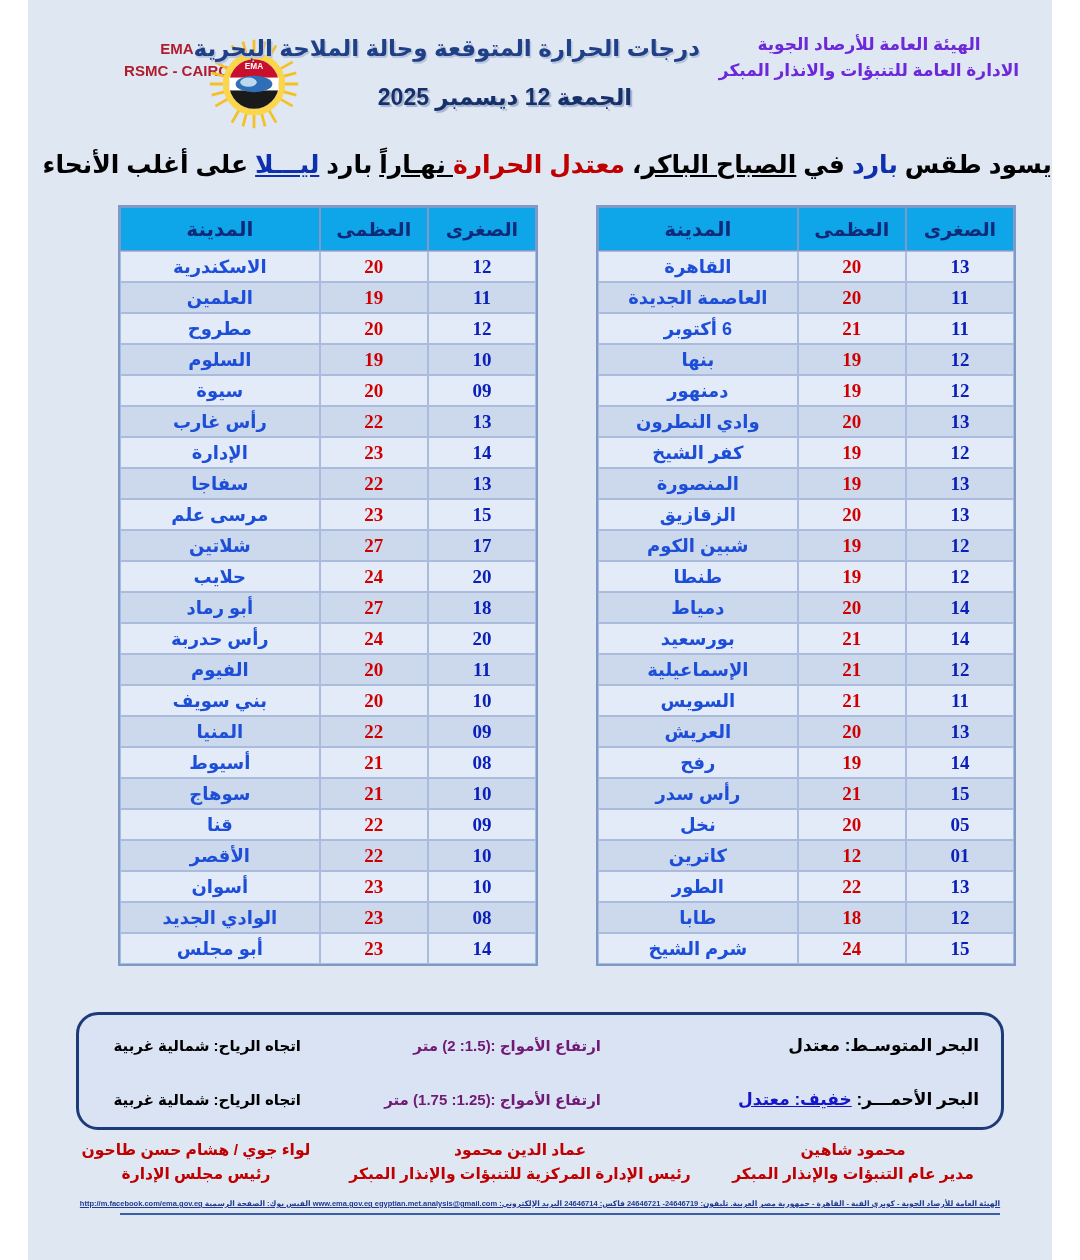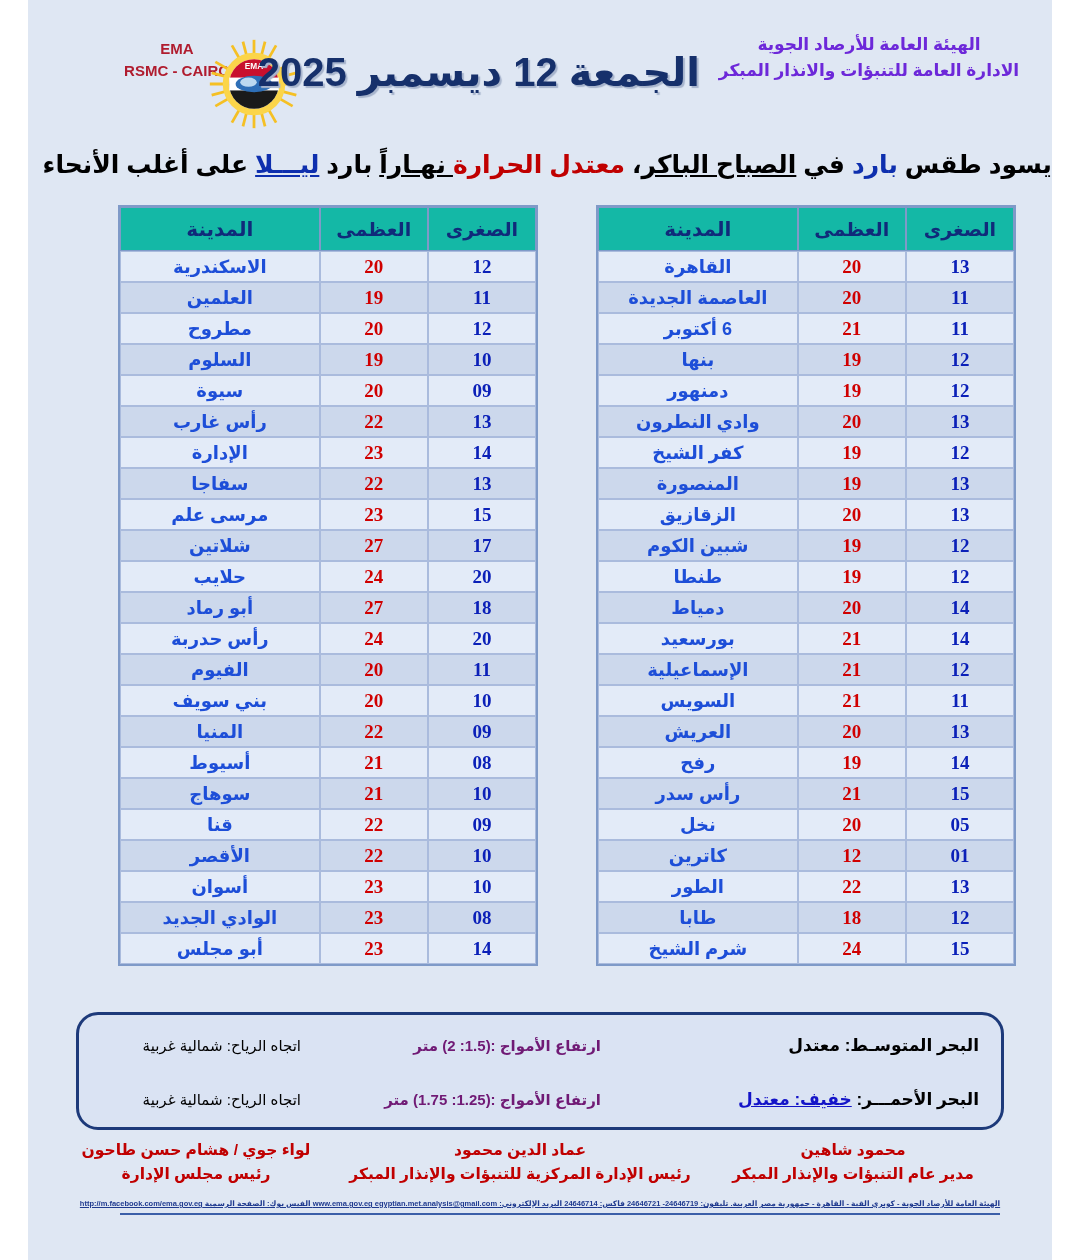--- a/index.html
+++ b/index.html
@@ -78,24 +78,24 @@
     color: #1f3f86;
     font-weight: bold;
     font-size: 23px;
     text-shadow: 1.5px 1.5px 0 #b9c5da;
     line-height: 1.25;
     white-space: nowrap;
   }
   .title-line2 {
     color: #16306b;
     font-weight: bold;
-    font-size: 40px;
+    font-size: 23px;
     text-shadow: 2px 2px 1px #a7b4cc;
     line-height: 1.3;
-    margin-top: 12px;
+    margin-top: 20px;
     white-space: nowrap;
   }
 
   
   .subtitle {
     position: absolute;
     left: 0; right: 0;
     top: 150px;
     font-size: 25px;
     font-weight: bold;
@@ -126,21 +126,21 @@
 
   .wx-table th, .wx-table td {
     border: 1px solid #aabbdd;
     height: 31px;
     padding: 0 6px;
     text-align: center;
     font-weight: bold;
     box-sizing: border-box;
   }
   .wx-table th {
-    background: #14b8a6;
+    background: #0ea5e9;
     height: 44px;
     font-size: 19px;
     color: #102a7a;
     border: 1px solid #7f9ac8;
   }
   .wx-table th.th-city { font-size: 20px; }
 
   .wx-table col.c-city { width: 48%; }
   .wx-table col.c-max  { width: 26%; }
   .wx-table col.c-min  { width: 26%; }
@@ -201,21 +201,21 @@
     right: 400px;
     font-size: 15px;
     font-weight: bold;
     color: #701a75;
     white-space: nowrap;
   }
   .m-wind {
     position: absolute;
     right: 700px;
     font-size: 15px;
-    font-weight: normal;
+    font-weight: bold;
     color: #000000;
     white-space: nowrap;
   }
 
   
   .sig-band {
     position: absolute;
     left: 0;
     top: 1138px;
     width: 100%;
@@ -300,20 +300,21 @@
             <path d="M23 50 A27 27 0 0 0 77 50 Z" fill="#1a1a1a"></path>
             <rect x="23" y="43" width="54" height="14" fill="#ffffff"></rect>
             <ellipse cx="50" cy="50" rx="20" ry="9" fill="#2e6fb7"></ellipse>
             <ellipse cx="44" cy="48" rx="9" ry="5" fill="#bcd9f0"></ellipse>
             <text x="50" y="34" font-size="9" fill="#ffffff" text-anchor="middle" font-family="Liberation Sans, sans-serif" font-weight="bold">EMA</text>
           </g>
         </svg>
       </div>
 
       <div class="title-block">
+        <div class="title-line1">درجات الحرارة المتوقعة وحالة الملاحة البحرية</div>
         <div class="title-line2">الجمعة 12 ديسمبر 2025</div>
       </div>
 
       <div class="org-block">
         <div>الهيئة العامة للأرصاد الجوية</div>
         <div>الادارة العامة للتنبؤات والانذار المبكر</div>
       </div>
     </div>
 
     <div class="subtitle">

